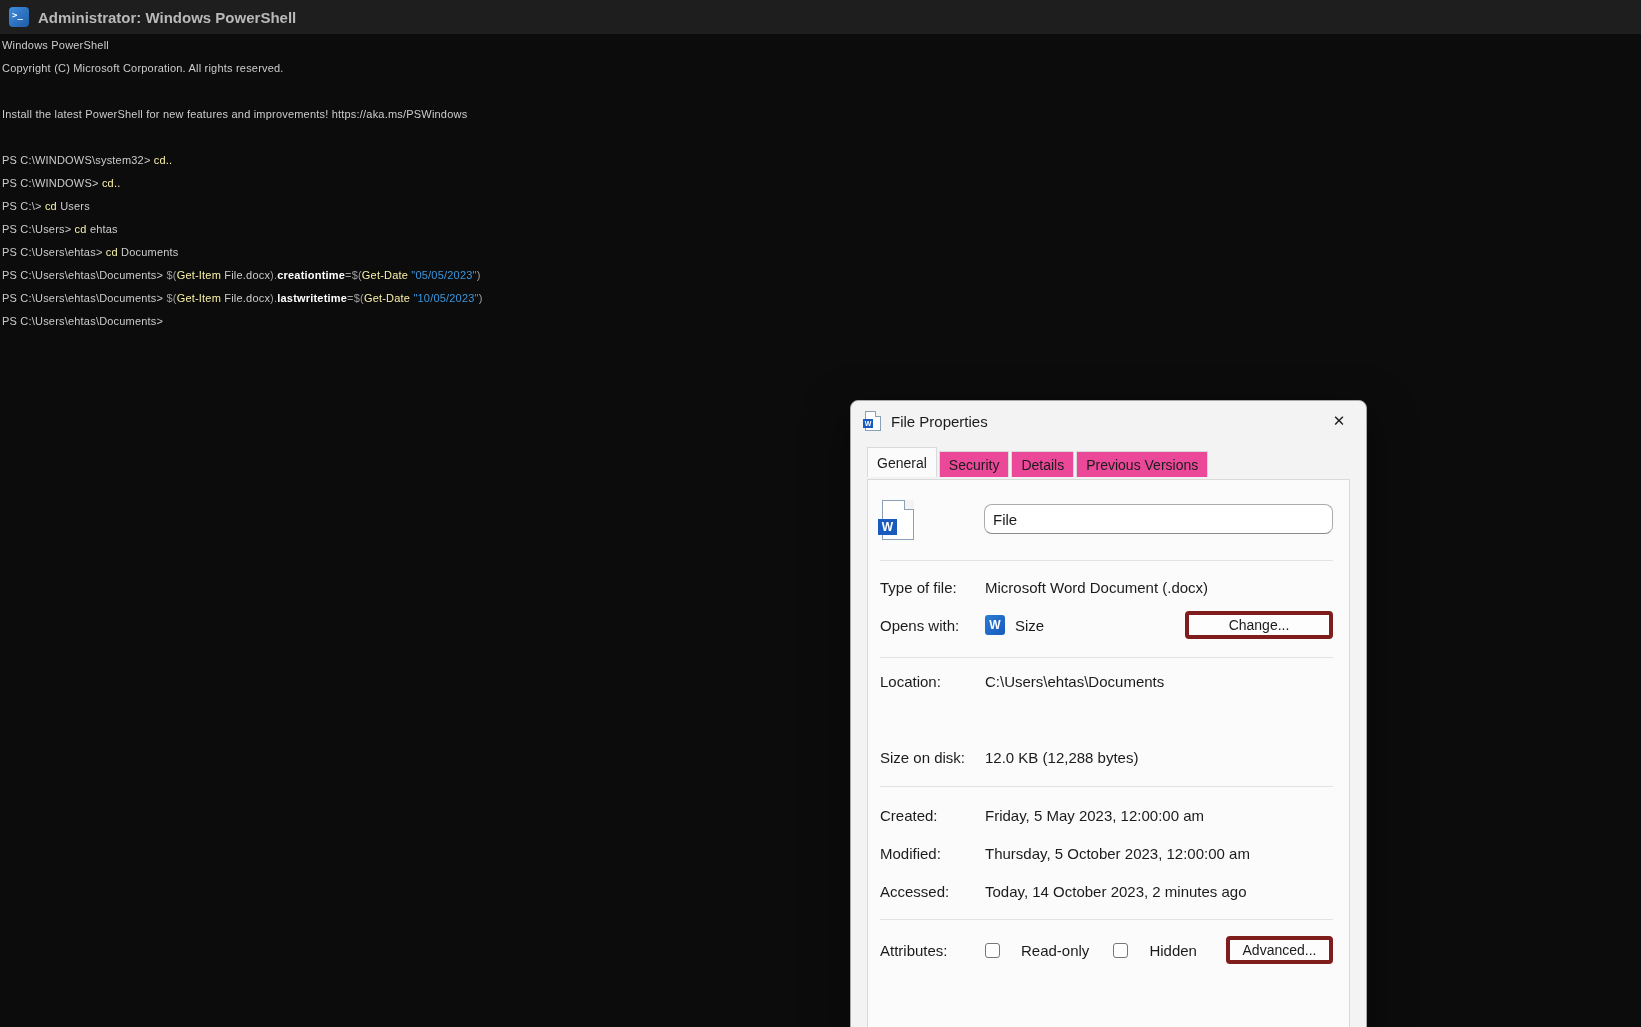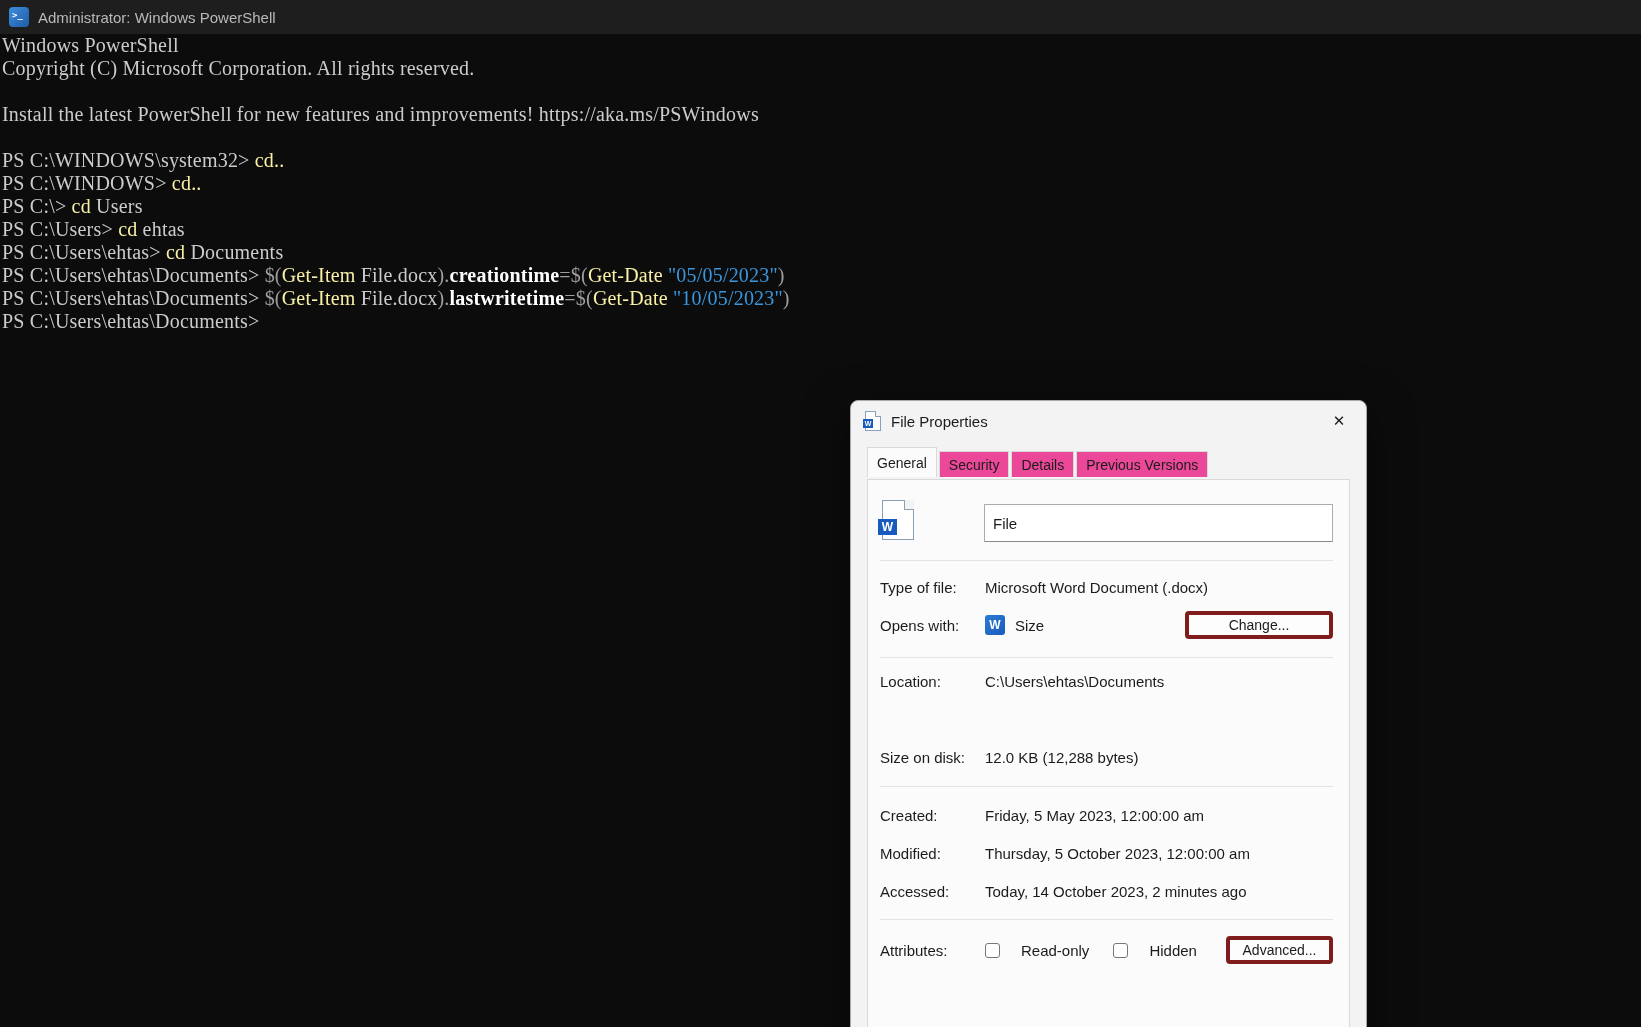--- a/index.html
+++ b/index.html
@@ -9,37 +9,38 @@
     background: #0c0c0c;
     font-family: "Liberation Sans", sans-serif;
   }
 
   
   .term-titlebar {
     position:absolute; top:0; left:0; right:0; height:34px;
     background:#1e1e1e;
     display:flex; align-items:center;
     padding-left:9px;
+    font-weight:bold;
   }
   .ps-icon {
     width:20px; height:20px; border-radius:4px;
     background:linear-gradient(135deg,#3e8ddd,#1f5ca8);
     position:relative; flex:0 0 auto;
   }
   .ps-icon::after {
     content:">_"; position:absolute; left:3px; top:3px;
     color:#fff; font:700 9px "DejaVu Sans Mono", monospace;
   }
   .term-title {
     margin-left:9px; color:#b9b9b9; font-size:15px;
   }
   .term-output {
     position:absolute; top:34px; left:2px; right:0;
-    font-family:Liberation Serif, serif;
-    font-size:20px; line-height:23px; letter-spacing:0.2px;
+    font-family:Liberation Sans, sans-serif;
+    font-size:11px; line-height:23px; letter-spacing:0.2px;
     color:#cccccc; white-space:pre;
   }
   .tline .cmd    { color:#f9f1a5; }
   .tline .str    { color:#3a96dd; }
   .tline .op     { color:#9e9e9e; }
   .tline .member { color:#ffffff; font-weight:700; }
 
   
   .dialog {
     position:absolute; left:850px; top:400px; width:517px; height:660px;
@@ -109,23 +110,23 @@
 
   .sep { position:absolute; left:12px; right:16px; height:1px; background:#e3e3e3; }
 
   .prop-row { position:absolute; left:0; right:0; display:flex; align-items:center; }
   .prop-label {
     flex:0 0 105px; margin-left:12px; font-size:15px; color:#1b1b1b;
   }
   .prop-value { font-size:15px; color:#1b1b1b; }
 
   .name-input {
-    position:absolute; left:116px; right:16px; top:24px; height:38px;
+    position:absolute; left:116px; right:16px; top:24px; height:30px;
     background:#fff; border:1px solid #ababab; border-bottom-color:#8a8a8a;
-    border-radius:1px; font-family:"Liberation Sans",sans-serif;
+    border-radius:8px; font-family:"Liberation Sans",sans-serif;
     font-size:15px; color:#1b1b1b; padding:0 8px;
   }
   .name-icon { position:absolute; left:14px; top:20px; }
 
   .btn {
     display:flex; align-items:center; justify-content:center;
     background:#fdfdfd; border:4px solid #7f1d1d; border-radius:4px;
     font-size:14px; color:#1b1b1b; cursor:default;
   }
   .btn-change { position:absolute; right:16px; width:148px; height:28px; }

